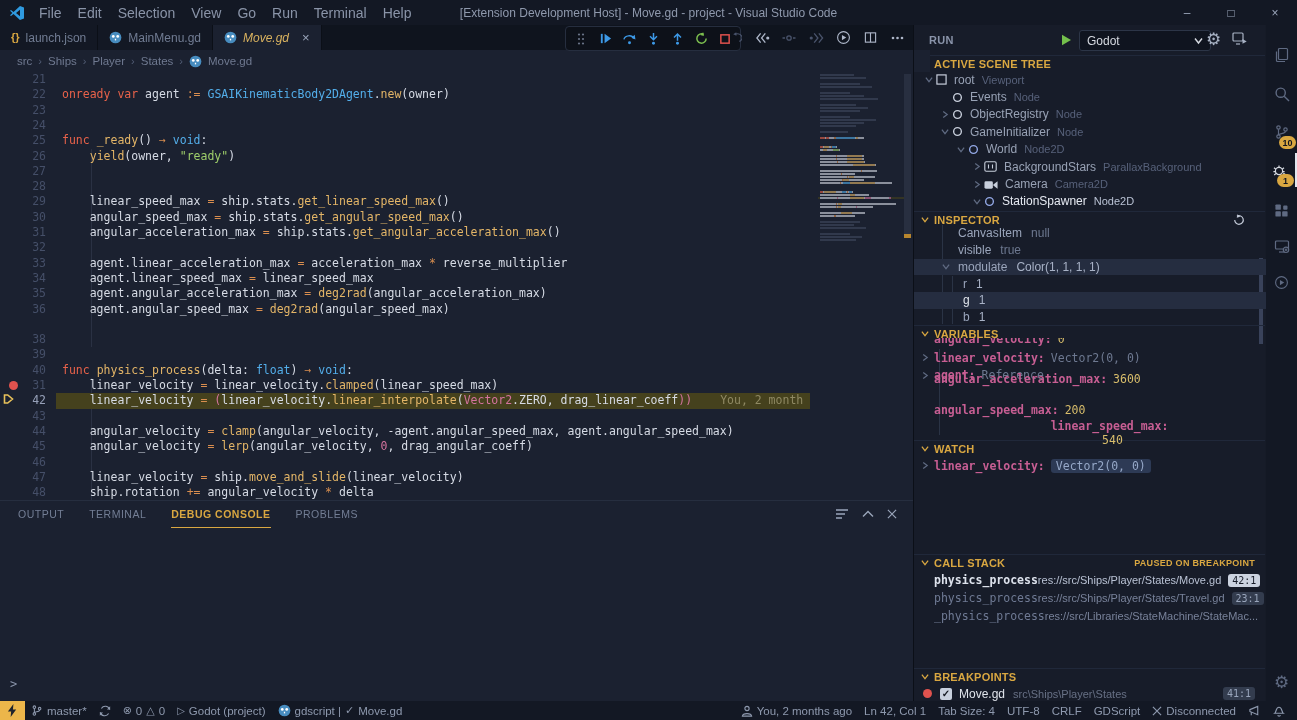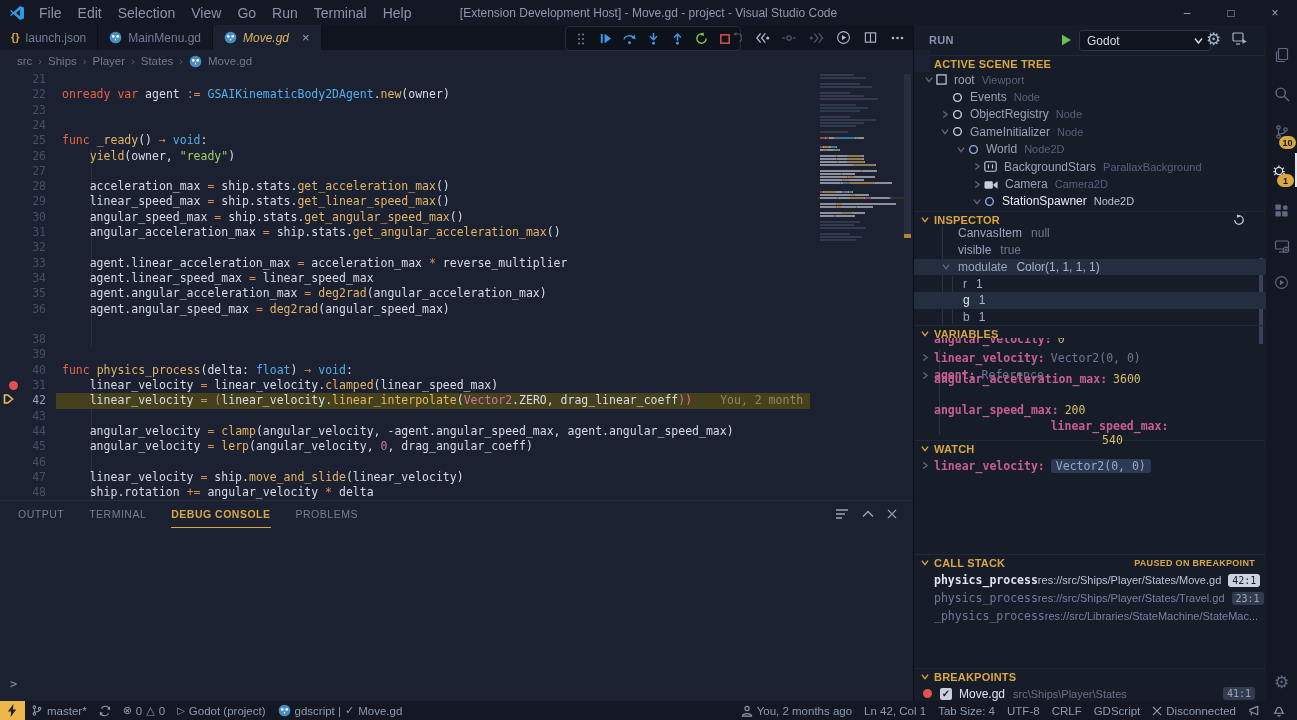--- a/index.html
+++ b/index.html
@@ -302,21 +302,21 @@
   <div class="code" id="code">
       <div class="indent-guide" style="top: 76.5px; height: 198.9px;"></div>
       <div class="indent-guide" style="top: 306px; height: 137.7px;"></div>
       <div class="codeline" style="top: 0px; width: 913px;"><span class="lnum">21</span><span class="ltext"></span></div>
       <div class="codeline" style="top: 15.3px; width: 913px;"><span class="lnum">22</span><span class="ltext"><span class="tk-k">onready</span><span class="tk-p"> </span><span class="tk-k">var</span><span class="tk-p"> agent </span><span class="tk-o">:=</span><span class="tk-p"> </span><span class="tk-t">GSAIKinematicBody2DAgent</span><span class="tk-p">.</span><span class="tk-f">new</span><span class="tk-p">(owner)</span></span></div>
       <div class="codeline" style="top: 30.6px; width: 913px;"><span class="lnum">23</span><span class="ltext"></span></div>
       <div class="codeline" style="top: 45.9px; width: 913px;"><span class="lnum">24</span><span class="ltext"></span></div>
       <div class="codeline" style="top: 61.2px; width: 913px;"><span class="lnum">25</span><span class="ltext"><span class="tk-k">func</span><span class="tk-p"> </span><span class="tk-f">_ready</span><span class="tk-p">() </span><span class="tk-o">→</span><span class="tk-p"> </span><span class="tk-t">void</span><span class="tk-p">:</span></span></div>
       <div class="codeline" style="top: 76.5px; width: 913px;"><span class="lnum">26</span><span class="ltext"><span class="tk-p">    </span><span class="tk-f">yield</span><span class="tk-p">(owner, </span><span class="tk-s">"ready"</span><span class="tk-p">)</span></span></div>
       <div class="codeline" style="top: 91.8px; width: 913px;"><span class="lnum">27</span><span class="ltext"></span></div>
-      <div class="codeline" style="top: 107.1px; width: 913px;"><span class="lnum">28</span><span class="ltext"><span class="tk-p">    acceleration_max </span><span class="tk-o">=</span><span class="tk-p"> ship.stats.</span><span class="tk-f">get_acceleration_max</span><span class="tk-p">()</span></span></div>
+      <div class="codeline" style="top: 107.1px; width: 913px;"><span class="lnum">28</span></div>
       <div class="codeline" style="top: 122.4px; width: 913px;"><span class="lnum">29</span><span class="ltext"><span class="tk-p">    linear_speed_max </span><span class="tk-o">=</span><span class="tk-p"> ship.stats.</span><span class="tk-f">get_linear_speed_max</span><span class="tk-p">()</span></span></div>
       <div class="codeline" style="top: 137.7px; width: 913px;"><span class="lnum">30</span><span class="ltext"><span class="tk-p">    angular_speed_max </span><span class="tk-o">=</span><span class="tk-p"> ship.stats.</span><span class="tk-f">get_angular_speed_max</span><span class="tk-p">()</span></span></div>
       <div class="codeline" style="top: 153px; width: 913px;"><span class="lnum">31</span><span class="ltext"><span class="tk-p">    angular_acceleration_max </span><span class="tk-o">=</span><span class="tk-p"> ship.stats.</span><span class="tk-f">get_angular_acceleration_max</span><span class="tk-p">()</span></span></div>
       <div class="codeline" style="top: 168.3px; width: 913px;"><span class="lnum">32</span><span class="ltext"></span></div>
       <div class="codeline" style="top: 183.6px; width: 913px;"><span class="lnum">33</span><span class="ltext"><span class="tk-p">    agent.linear_acceleration_max </span><span class="tk-o">=</span><span class="tk-p"> acceleration_max </span><span class="tk-o">*</span><span class="tk-p"> reverse_multiplier</span></span></div>
       <div class="codeline" style="top: 198.9px; width: 913px;"><span class="lnum">34</span><span class="ltext"><span class="tk-p">    agent.linear_speed_max </span><span class="tk-o">=</span><span class="tk-p"> linear_speed_max</span></span></div>
       <div class="codeline" style="top: 214.2px; width: 913px;"><span class="lnum">35</span><span class="ltext"><span class="tk-p">    agent.angular_acceleration_max </span><span class="tk-o">=</span><span class="tk-p"> </span><span class="tk-f">deg2rad</span><span class="tk-p">(angular_acceleration_max)</span></span></div>
       <div class="codeline" style="top: 229.5px; width: 913px;"><span class="lnum">36</span><span class="ltext"><span class="tk-p">    agent.angular_speed_max </span><span class="tk-o">=</span><span class="tk-p"> </span><span class="tk-f">deg2rad</span><span class="tk-p">(angular_speed_max)</span></span></div>
       <div class="codeline" style="top: 260.1px; width: 913px;"><span class="lnum">38</span><span class="ltext"></span></div>
       <div class="codeline" style="top: 275.4px; width: 913px;"><span class="lnum">39</span><span class="ltext"></span></div>

